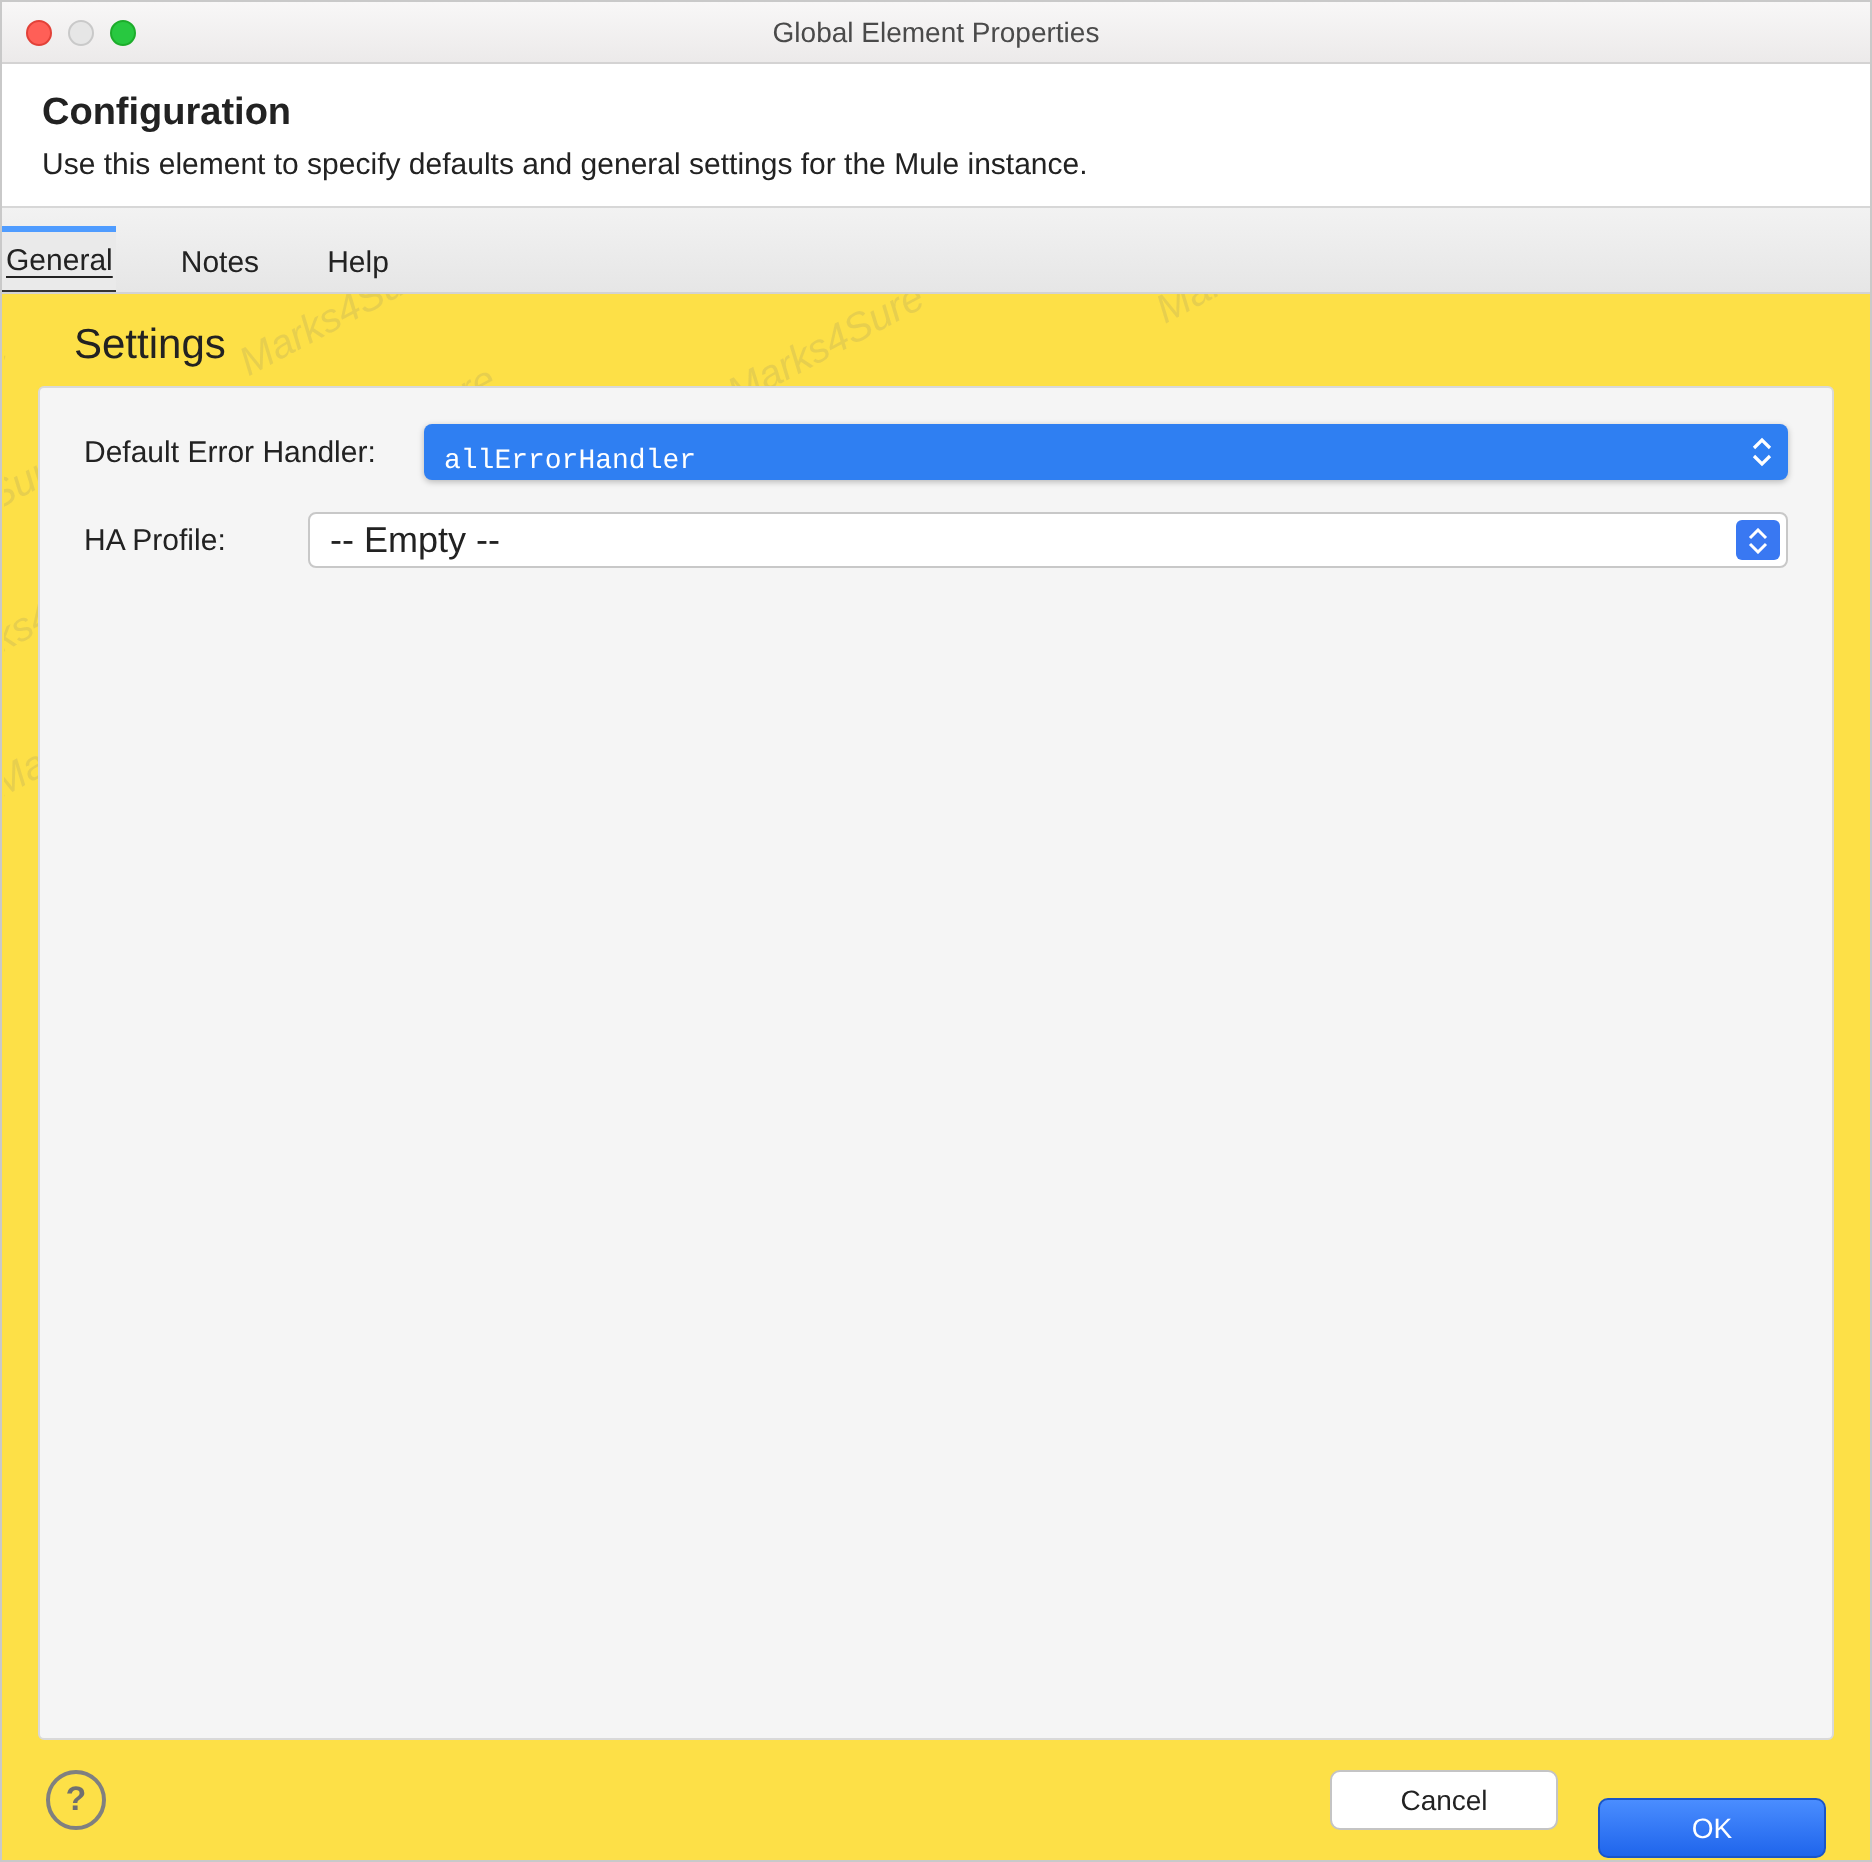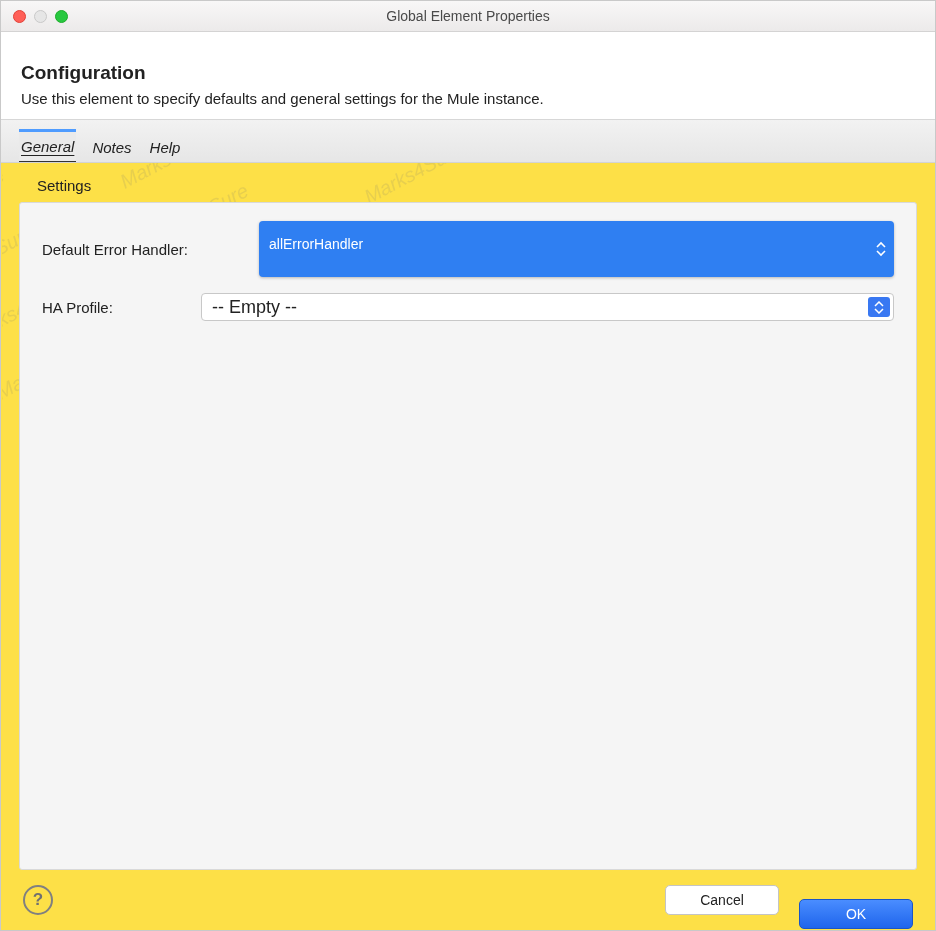--- a/index.html
+++ b/index.html
@@ -53,94 +53,91 @@
   }
   
   .header-block {
     padding: 14px 20px 12px 20px;
     background:#fff;
   }
   .header-title {
     font-size: 19px;
     font-weight: 700;
     margin-bottom: 6px;
-    margin-top: 16px;
   }
   .header-desc {
     font-size: 15px;
     font-weight: 400;
   }
   
   .tab-strip {
     height: 42px;
     background: linear-gradient(#f2f2f2,#e6e6e6);
     border-top: 1px solid #d7d7d7;
     border-bottom: 1px solid #d3d3d3;
     display: flex;
     align-items: flex-end;
-    padding-left: 18px;
-    gap: 14px;
-    font-style: italic;
+    gap: 30px;
   }
   .tab {
     font-size: 15px;
     padding: 6px 2px 6px 2px;
     cursor: default;
   }
   .tab.active {
     border-top: 3px solid #4f9cff;
     border-bottom: 1px solid #333;
     background:#eaeaea;
   }
   .tab.active span { text-decoration: underline; text-underline-offset:3px;}
   
   .content-area {
     flex: 1 1 auto;
     padding: 14px 18px 0 18px;
     display:flex;
     flex-direction:column;
   }
   .group-label {
-    font-size: 15px;
+    font-size: 21px;
     margin: 0 0 8px 18px;
   }
   .fieldset {
     flex: 1 1 auto;
     border: 1px solid #d9d9d9;
     border-radius: 3px;
     background:#f5f5f5;
     padding: 18px 22px;
     box-sizing:border-box;
   }
   .row {
     display:flex;
     align-items:center;
     margin-bottom: 16px;
-    gap: 47px;
   }
   .row-label {
     width: 170px;
     text-align:left;
     font-size:15px;
     white-space: nowrap;
   }
   .row-label.short { width:112px; }
   
   .field-highlight {
     flex:1;
     height:26px;
     display:flex;
-    align-items:flex-start;
+    align-items:flex-end;
     background:#2f7ff2;
     color:#fff;
     border-radius:4px;
-    padding:15px 10px;
+    padding:1px 10px;
     box-shadow: 0 1px 3px rgba(0,0,0,.25);
     font-size:14px;
     position:relative;
+    font-family:Liberation Mono, monospace;
   }
   .field-highlight .chev {
     position:absolute; right:6px; top:50%; transform:translateY(-50%);
     width:14px; height:18px; pointer-events:none;
   }
   
   .select-wrap {
     flex:1; height:26px; display:flex; align-items:center;
     background:#fff; border:1px solid #c8c8c8; border-radius:4px;
     padding:0 10px; font-size:18px; position:relative;

